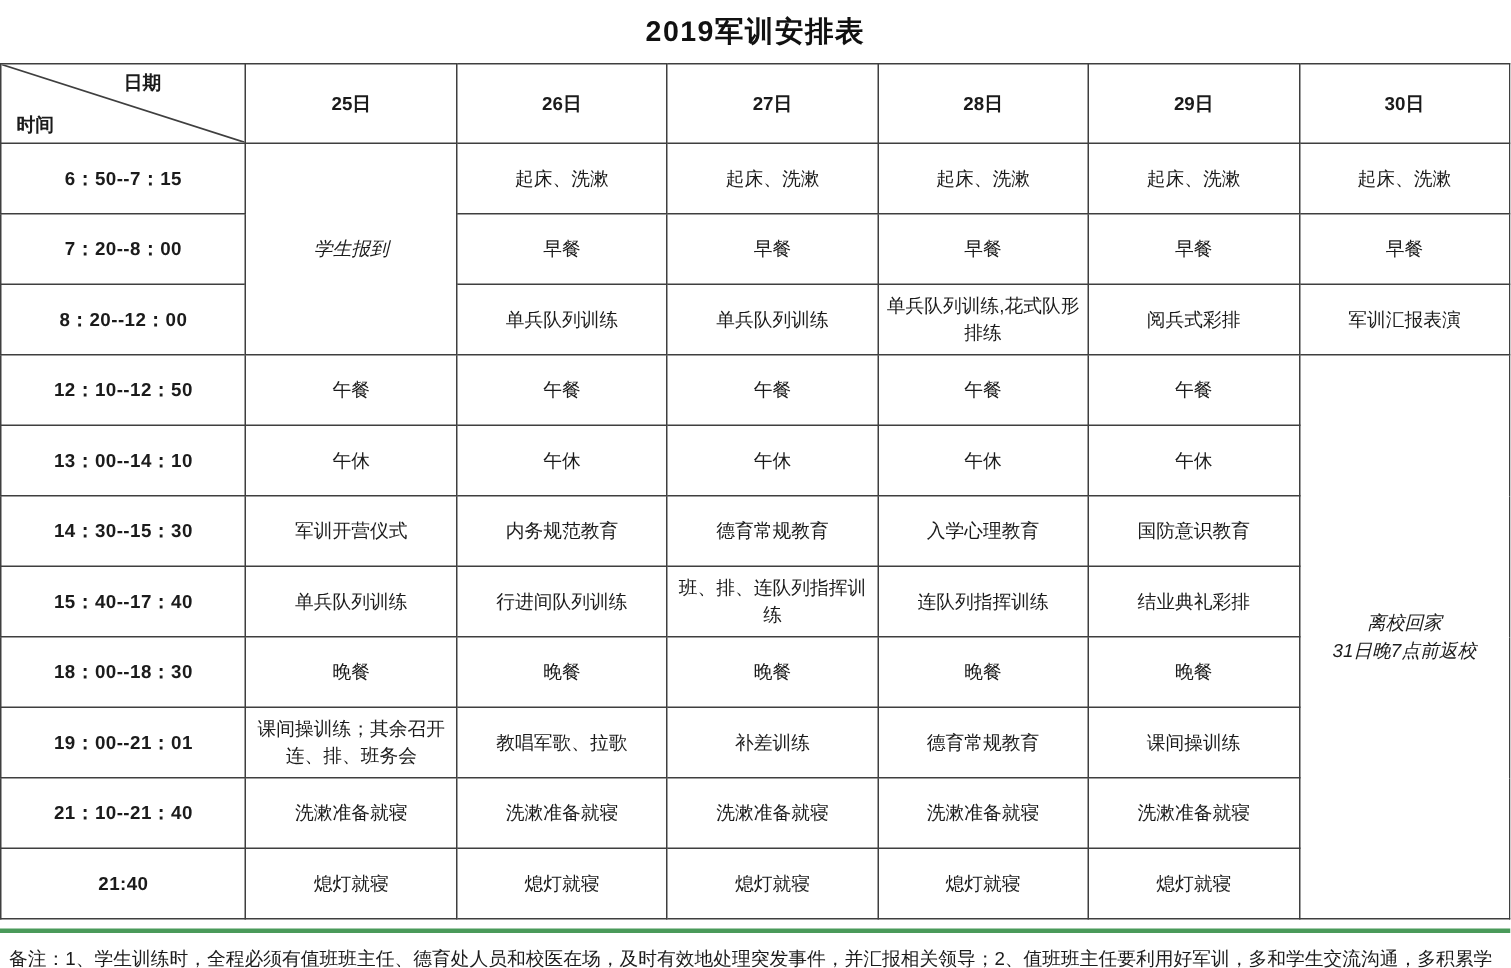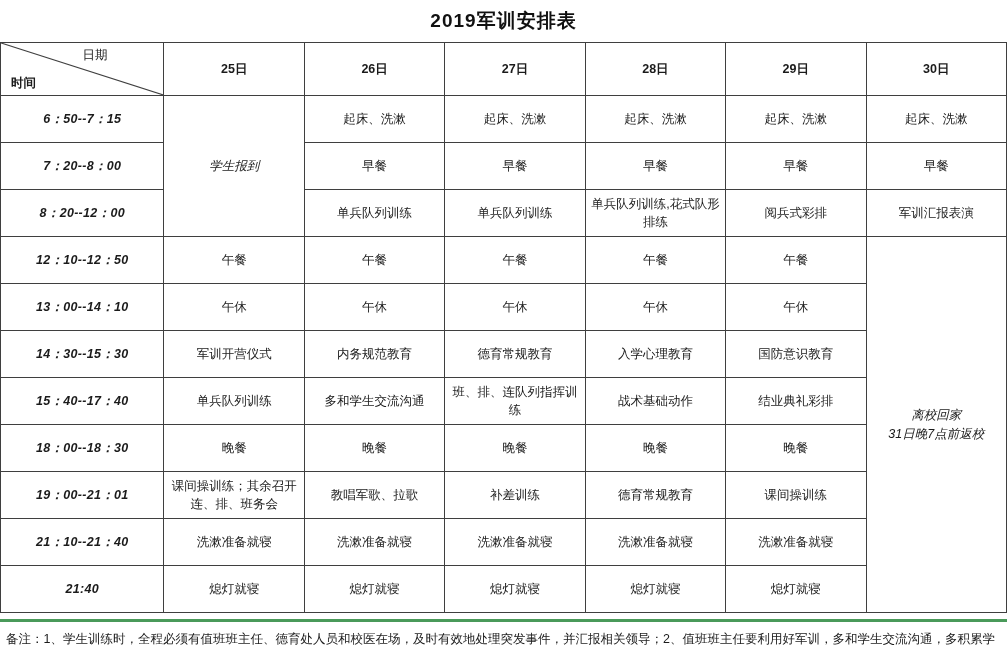--- a/index.html
+++ b/index.html
@@ -57,40 +57,39 @@
   .corner-cell .diag {
     position: absolute;
     left: 0; top: 0;
     width: 100%; height: 100%;
   }
   .corner-cell .lbl-date {
     position: absolute;
     right: 56px;
     top: 3px;
     font-size: 12.5px;
-    font-weight: normal;
+    font-weight: bold;
   }
   .corner-cell .lbl-time {
     position: absolute;
     left: 10px;
     bottom: 3px;
     font-size: 12.5px;
     font-weight: bold;
   }
   th.dayhead {
     font-size: 16px;
     font-weight: bold;
     height: 44px;
   }
   td.timecell {
     font-weight: bold;
     font-size: 12.5px;
     letter-spacing: 0.3px;
     height: 38px;
-    font-style: italic;
   }
   td.cell {
     height: 38px;
   }
   td.tall {
     vertical-align: middle;
     font-style: italic;
   }
   .multiline { display: block; }
   .note-band {
@@ -195,23 +194,23 @@
         <td class="cell">军训开营仪式</td>
         <td class="cell">内务规范教育</td>
         <td class="cell">德育常规教育</td>
         <td class="cell">入学心理教育</td>
         <td class="cell">国防意识教育</td>
       </tr>
 
       <tr>
         <td class="timecell">15：40--17：40</td>
         <td class="cell">单兵队列训练</td>
-        <td class="cell">多和学生交流沟通</td>
+        <td class="cell">行进间队列训练</td>
         <td class="cell">班、排、连队列指挥训练</td>
-        <td class="cell">战术基础动作</td>
+        <td class="cell">连队列指挥训练</td>
         <td class="cell">结业典礼彩排</td>
       </tr>
 
       <tr>
         <td class="timecell">18：00--18：30</td>
         <td class="cell">晚餐</td>
         <td class="cell">晚餐</td>
         <td class="cell">晚餐</td>
         <td class="cell">晚餐</td>
         <td class="cell">晚餐</td>

